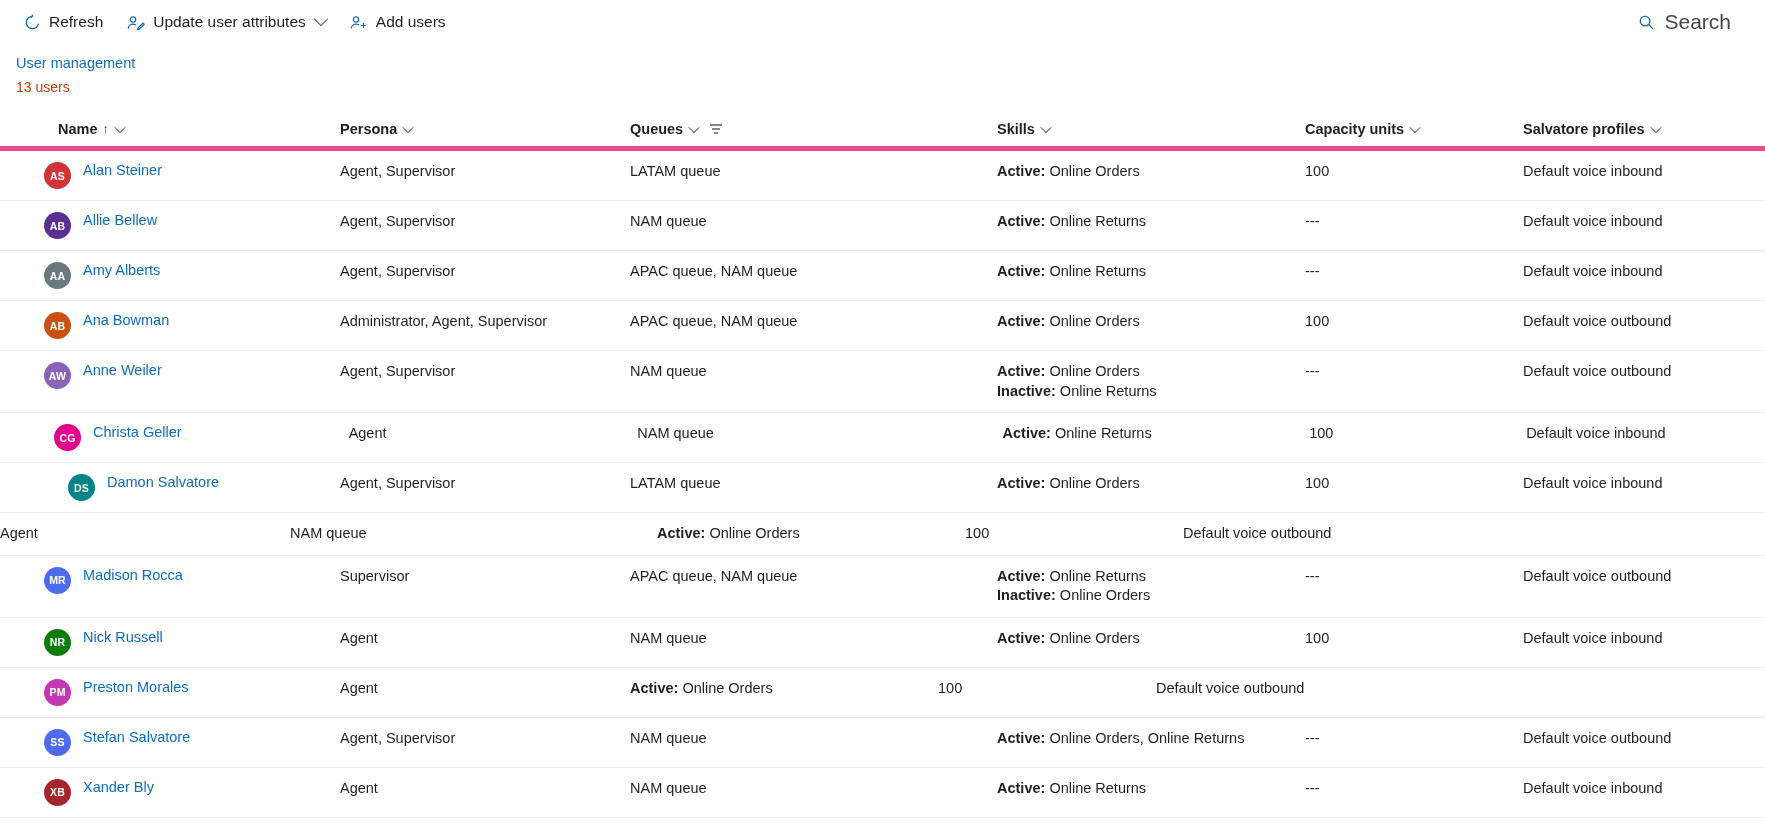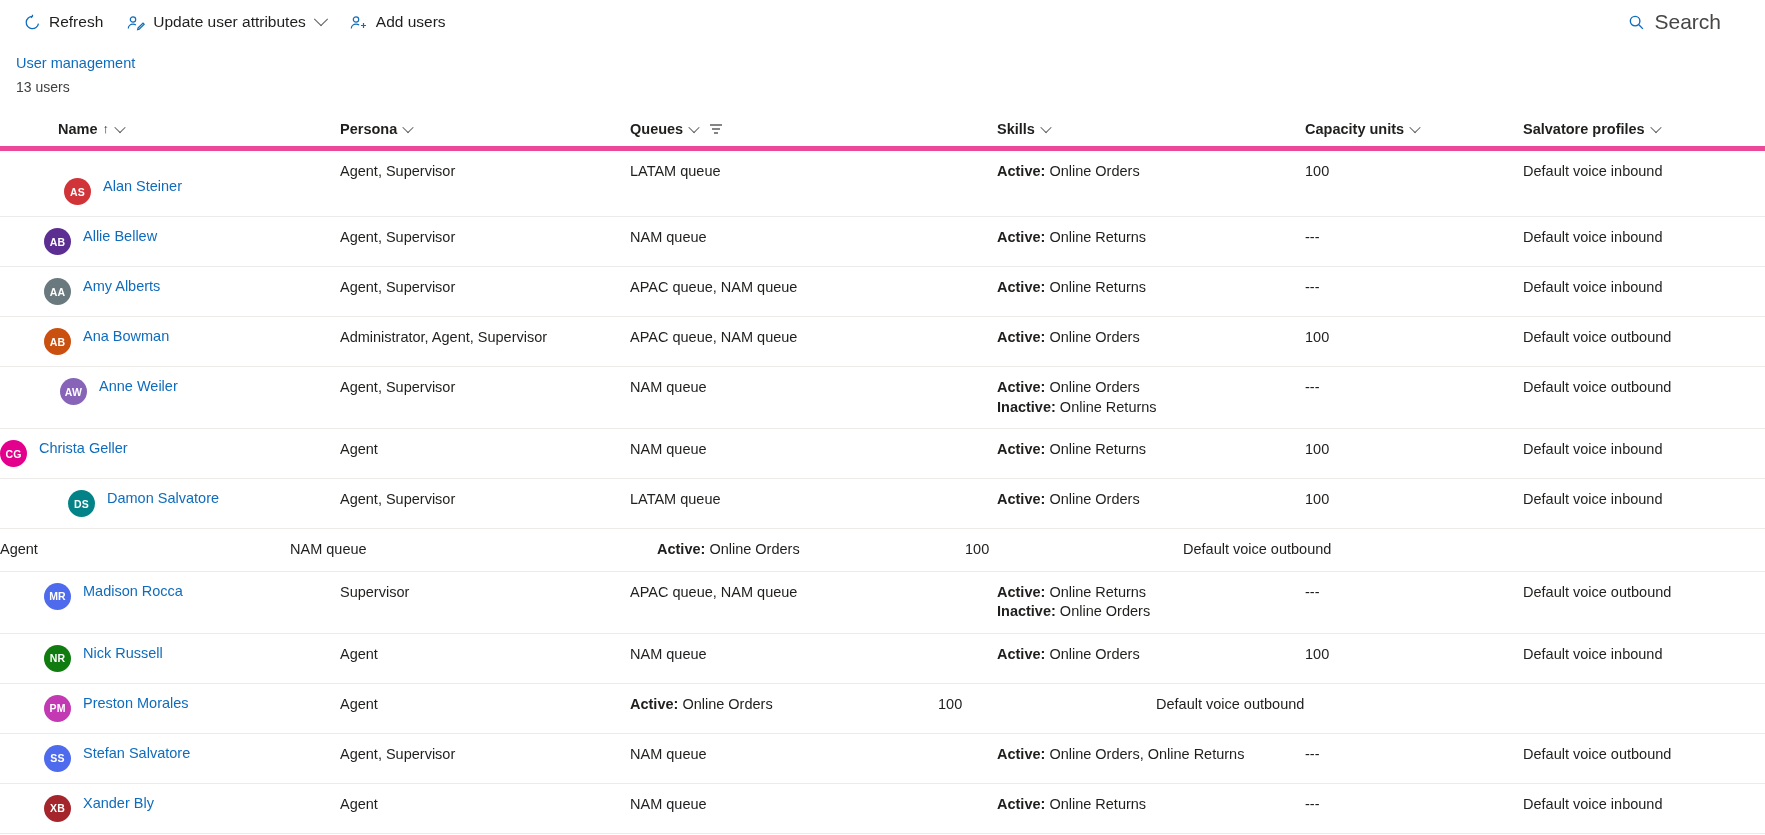--- a/index.html
+++ b/index.html
@@ -10,21 +10,21 @@
     font-family: "Liberation Sans", sans-serif;
     color: #201f1e;
     overflow: hidden;
   }
 
   
   .commandbar {
     display: flex;
     align-items: center;
     height: 44px;
-    padding: 0 34px 0 14px;
+    padding: 0 24px 0 14px;
     font-size: 15px;
   }
   .cmd-left { display: flex; align-items: center; gap: 4px; }
   .cmd-right { margin-left: auto; display: flex; align-items: center; gap: 8px; }
   .cmd-btn {
     display: flex;
     align-items: center;
     gap: 8px;
     padding: 6px 10px;
     border-radius: 3px;
@@ -65,21 +65,21 @@
   }
   .title-chev {
     width: 11px; height: 11px;
     border-right: 1.6px solid #201f1e;
     border-bottom: 1.6px solid #201f1e;
     transform: rotate(45deg) translate(-2px,-2px);
     cursor: pointer;
   }
   .subcount {
     font-size: 14px;
-    color: #404040;
+    color: #c2410c;
     margin-top: 7px;
   }
 
   
   .grid { margin-top: 16px; width: 100%; }
   .grid-header {
     display: flex;
     align-items: center;
     height: 40px;
     border-bottom: 5px solid #ec4899;
@@ -251,21 +251,21 @@
       <span class="hdr-chev"></span>
     </div>
     <div class="col col-capprof">
       <span>Salvatore profiles</span>
       <span class="hdr-chev"></span>
     </div>
   </div>
 
   <div id="rows-container">
       <div class="row">
-        <div class="col col-name name-cell" style="padding-left: 64px; margin-top: 16px;">
+        <div class="col col-name name-cell" style="padding-left: 44px;">
           <div class="avatar" style="background: rgb(209, 52, 56);">AS</div>
           <span class="name-link">Alan Steiner</span>
         </div>
         <div class="col col-persona">
           <span class="cell-text">Agent, Supervisor</span>
         </div>
         <div class="col col-queues">
           <span class="cell-text">LATAM queue</span>
         </div>
         <div class="col col-skills" style="display: block;">
@@ -335,21 +335,21 @@
           <div class="skill-line"><span class="skill-label">Active:</span><span> Online Orders</span></div>
         </div>
         <div class="col col-capunits">
           <span class="cell-text">100</span>
         </div>
         <div class="col col-capprof">
           <span class="cell-text">Default voice outbound</span>
         </div>
       </div>
       <div class="row">
-        <div class="col col-name name-cell" style="padding-left: 60px;">
+        <div class="col col-name name-cell" style="padding-left: 44px;">
           <div class="avatar" style="background: rgb(135, 100, 184);">AW</div>
           <span class="name-link">Anne Weiler</span>
         </div>
         <div class="col col-persona">
           <span class="cell-text">Agent, Supervisor</span>
         </div>
         <div class="col col-queues">
           <span class="cell-text">NAM queue</span>
         </div>
         <div class="col col-skills" style="display: block;">
@@ -357,21 +357,21 @@
           <div class="skill-line"><span class="skill-label">Inactive:</span><span> Online Returns</span></div>
         </div>
         <div class="col col-capunits">
           <span class="cell-text">---</span>
         </div>
         <div class="col col-capprof">
           <span class="cell-text">Default voice outbound</span>
         </div>
       </div>
       <div class="row">
-        <div class="col col-name name-cell" style="">
+        <div class="col col-name name-cell" style="padding-left: 44px; margin-left: 10px;">
           <div class="avatar" style="background: rgb(227, 0, 140);">CG</div>
           <span class="name-link">Christa Geller</span>
         </div>
         <div class="col col-persona">
           <span class="cell-text">Agent</span>
         </div>
         <div class="col col-queues">
           <span class="cell-text">NAM queue</span>
         </div>
         <div class="col col-skills" style="display: block;">

